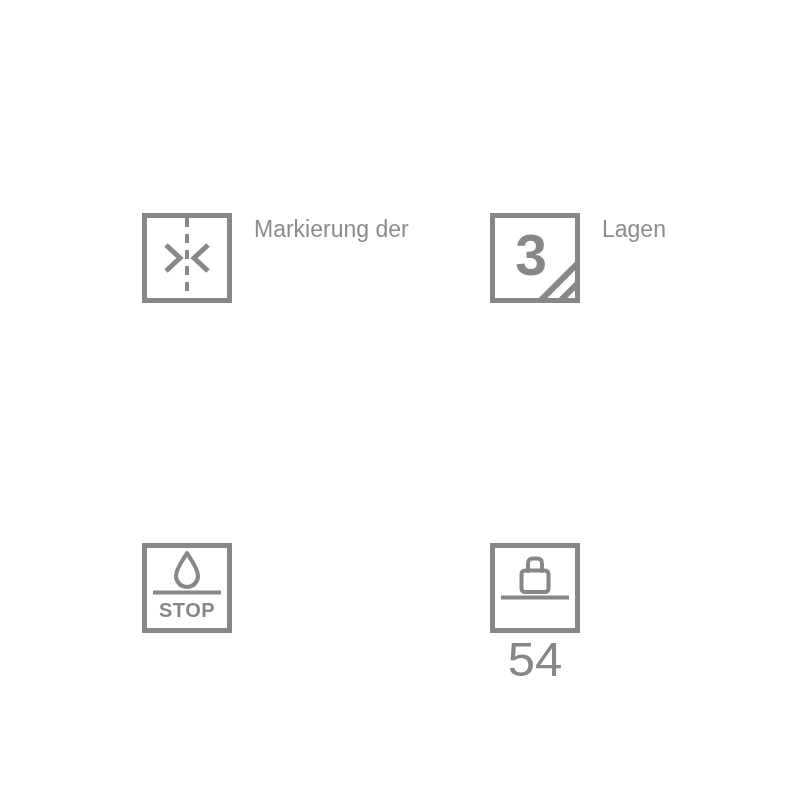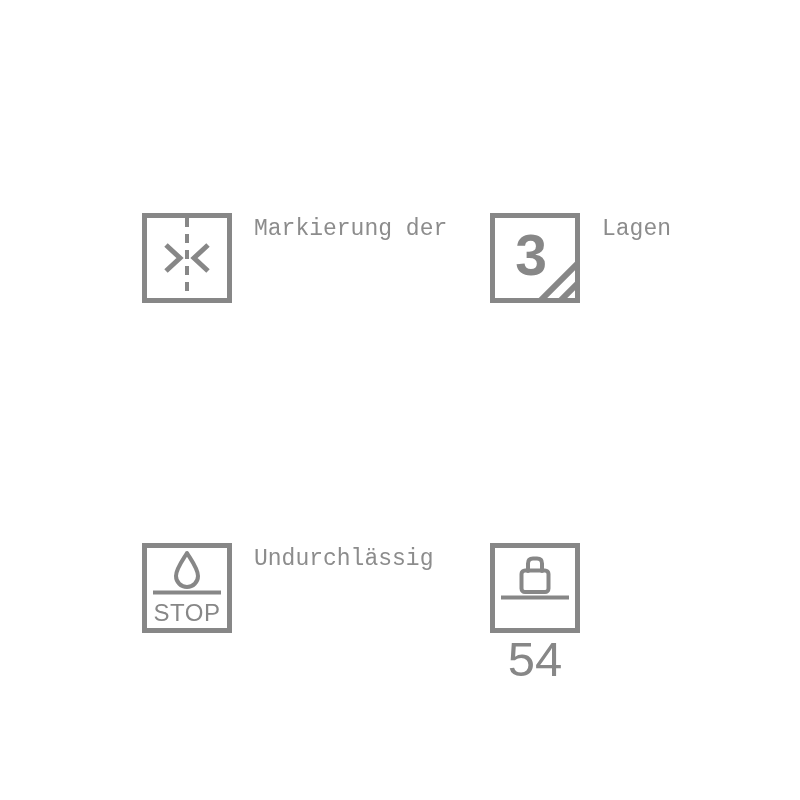--- a/index.html
+++ b/index.html
@@ -42,39 +42,38 @@
   .value-plies {
     top: 0;
     height: 80px;
     line-height: 74px;
     font-size: 57px;
     font-weight: 700;
     padding-right: 8px;
   }
   .value-stop {
     top: 51px;
-    font-size: 24px;
-    font-weight: 400;
+    font-size: 20px;
+    font-weight: 700;
     letter-spacing: 0.5px;
     text-align: center;
   }
   .value-grammage {
     top: 44px;
     line-height: 40px;
     font-size: 49px;
     font-weight: 400;
     margin-top: 47px;
   }
   .label {
     margin-left: 22px;
     font-size: 23px;
     line-height: 33px;
     color: var(--text-color);
     white-space: nowrap;
-    font-family: Liberation Mono, monospace;
   }
   .label sup {
     font-size: 0.62em;
     line-height: 0;
     position: relative;
     top: -0.05em;
   }
   .f1 { left: 142px; top: 213px; }
   .f2 { left: 490px; top: 213px; }
   .f3 { left: 142px; top: 543px; }
@@ -110,23 +109,20 @@
 </div>
 
 <div class="feature f3">
   <div class="icon-box">
     <svg width="80" height="80" viewBox="0 0 80 80">
       <path d="M40,5 C36.5,11 29,20.5 29,28 C29,34.1 33.9,39 40,39 C46.1,39 51,34.1 51,28 C51,20.5 43.5,11 40,5 Z" fill="none" stroke="currentColor" stroke-width="4" stroke-linejoin="round"></path>
       <line x1="6" y1="44.5" x2="74" y2="44.5" stroke="currentColor" stroke-width="4"></line>
     </svg>
     <div class="icon-value value-stop">STOP</div>
   </div>
-  <div class="label">
-    <div>Undurchlässig</div>
-  </div>
 </div>
 
 <div class="feature f4">
   <div class="icon-box">
     <svg width="80" height="80" viewBox="0 0 80 80">
       <path d="M33,23 L33,15.5 Q33,10.5 38,10.5 L42,10.5 Q47,10.5 47,15.5 L47,23" fill="none" stroke="currentColor" stroke-width="4" stroke-linecap="round"></path>
       <rect x="26.5" y="22.5" width="27" height="21.5" rx="3.5" fill="none" stroke="currentColor" stroke-width="4"></rect>
       <line x1="6" y1="49.5" x2="74" y2="49.5" stroke="currentColor" stroke-width="4"></line>
     </svg>
     <div class="icon-value value-grammage">54</div>

